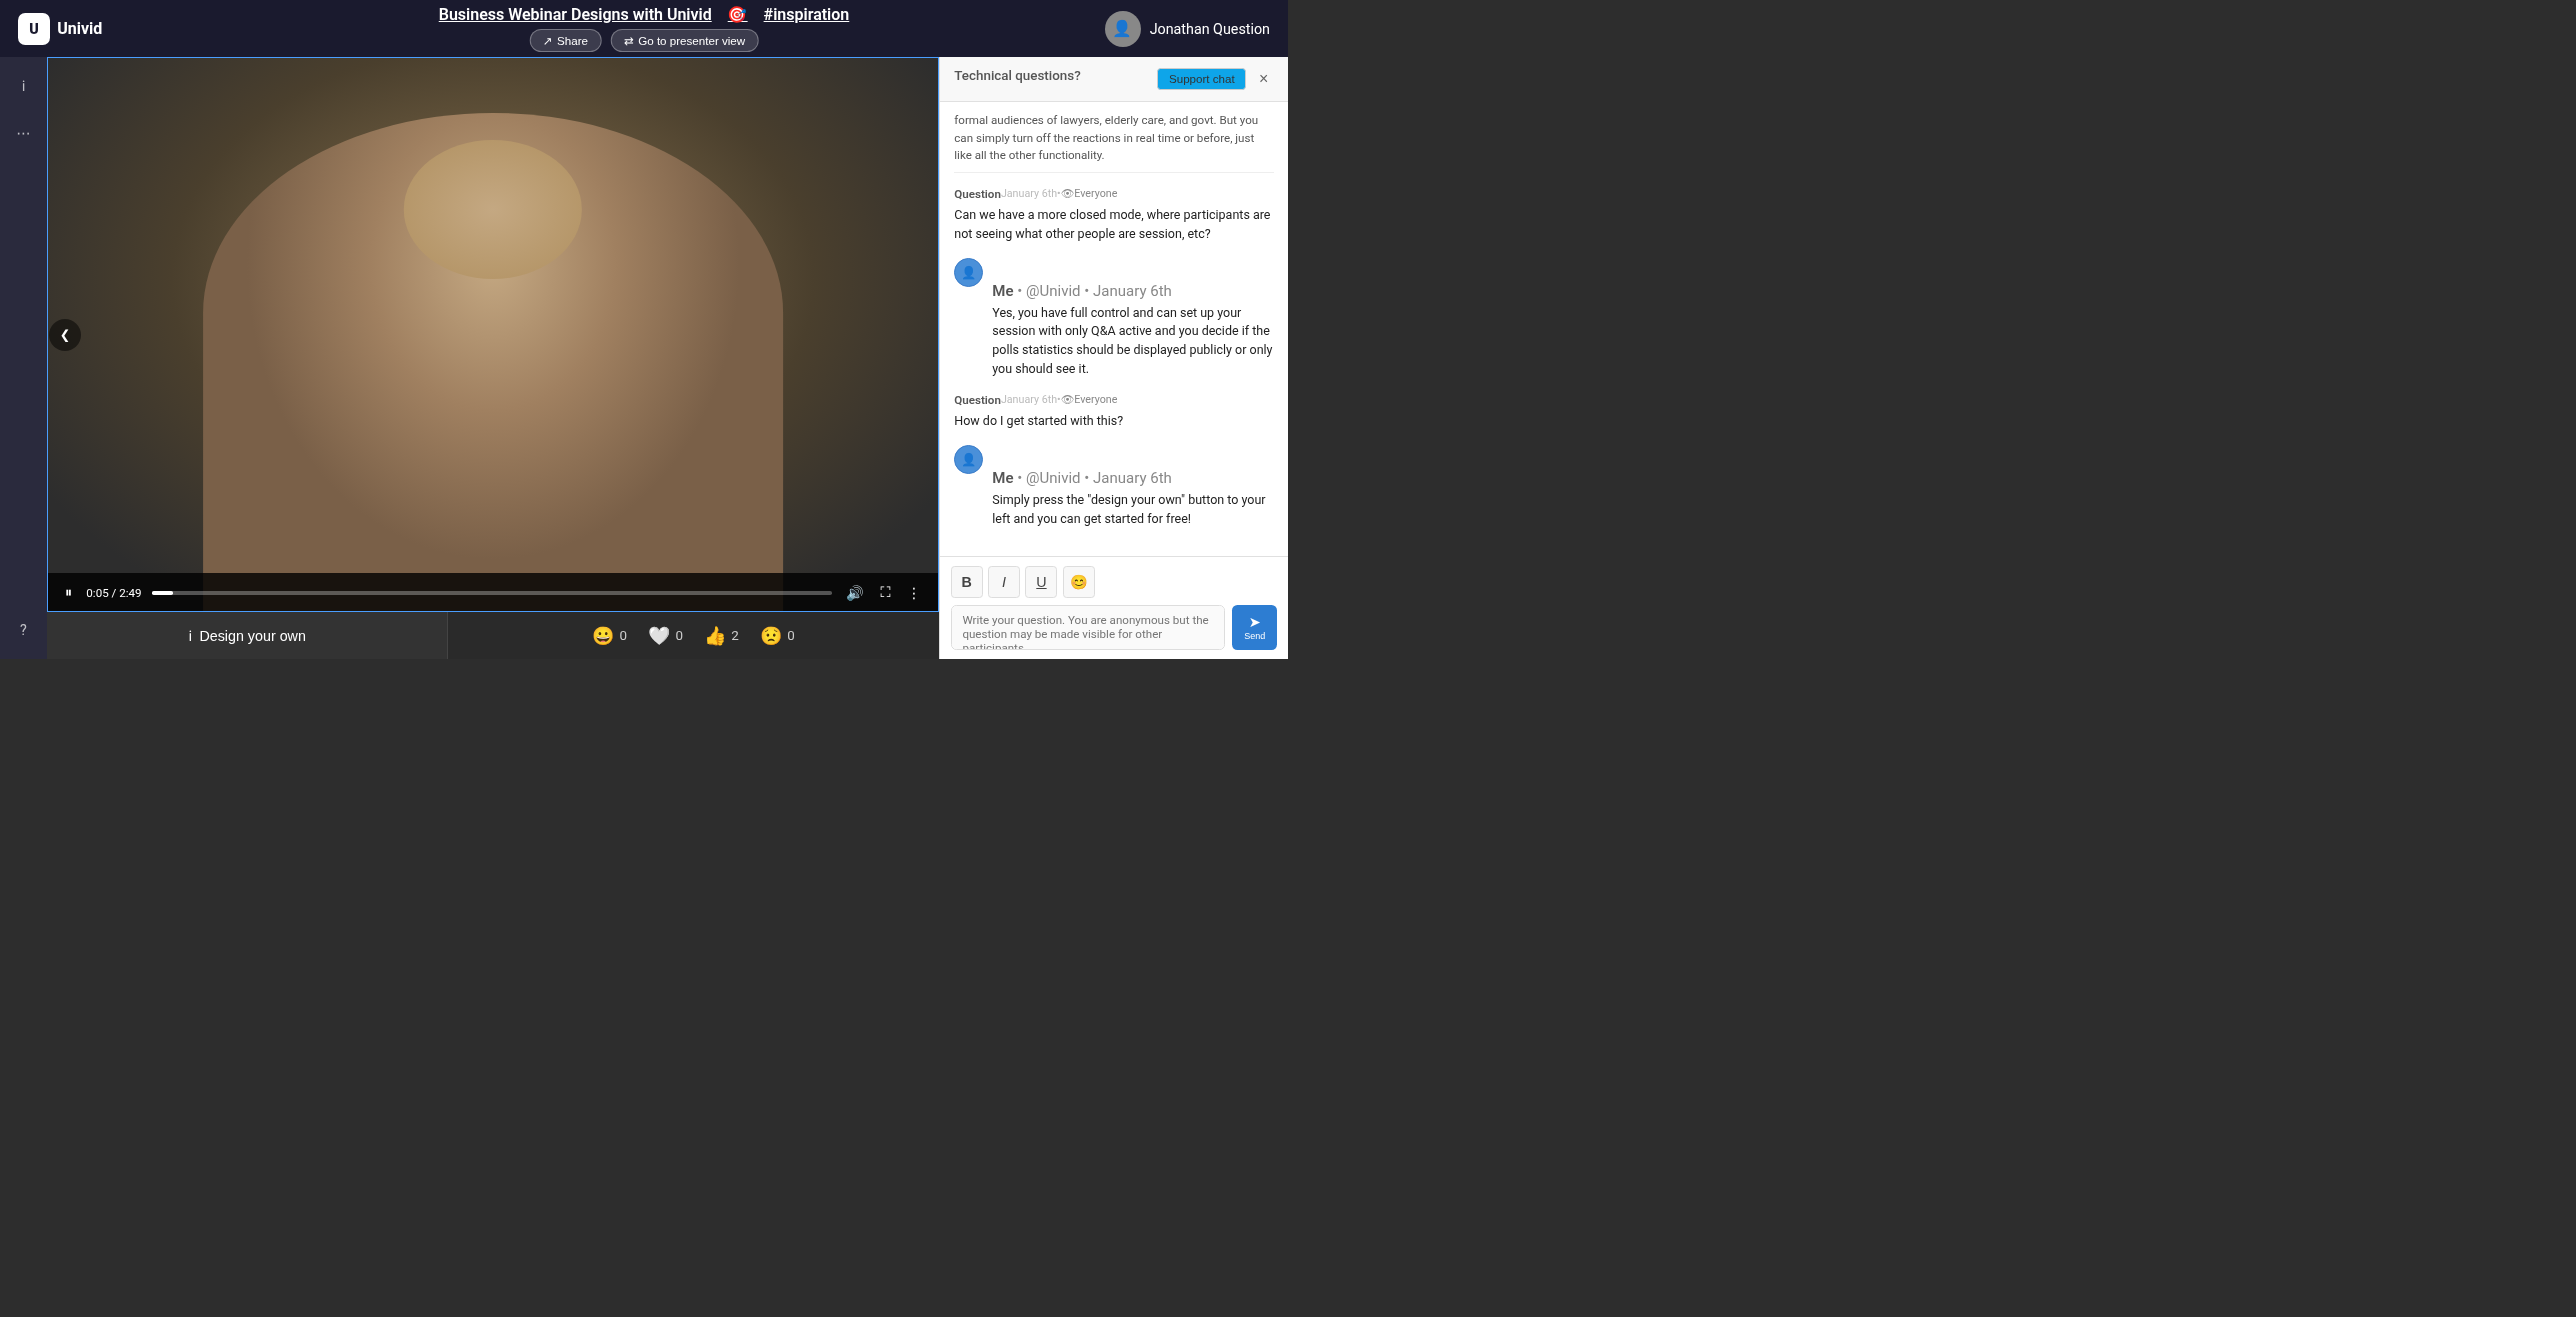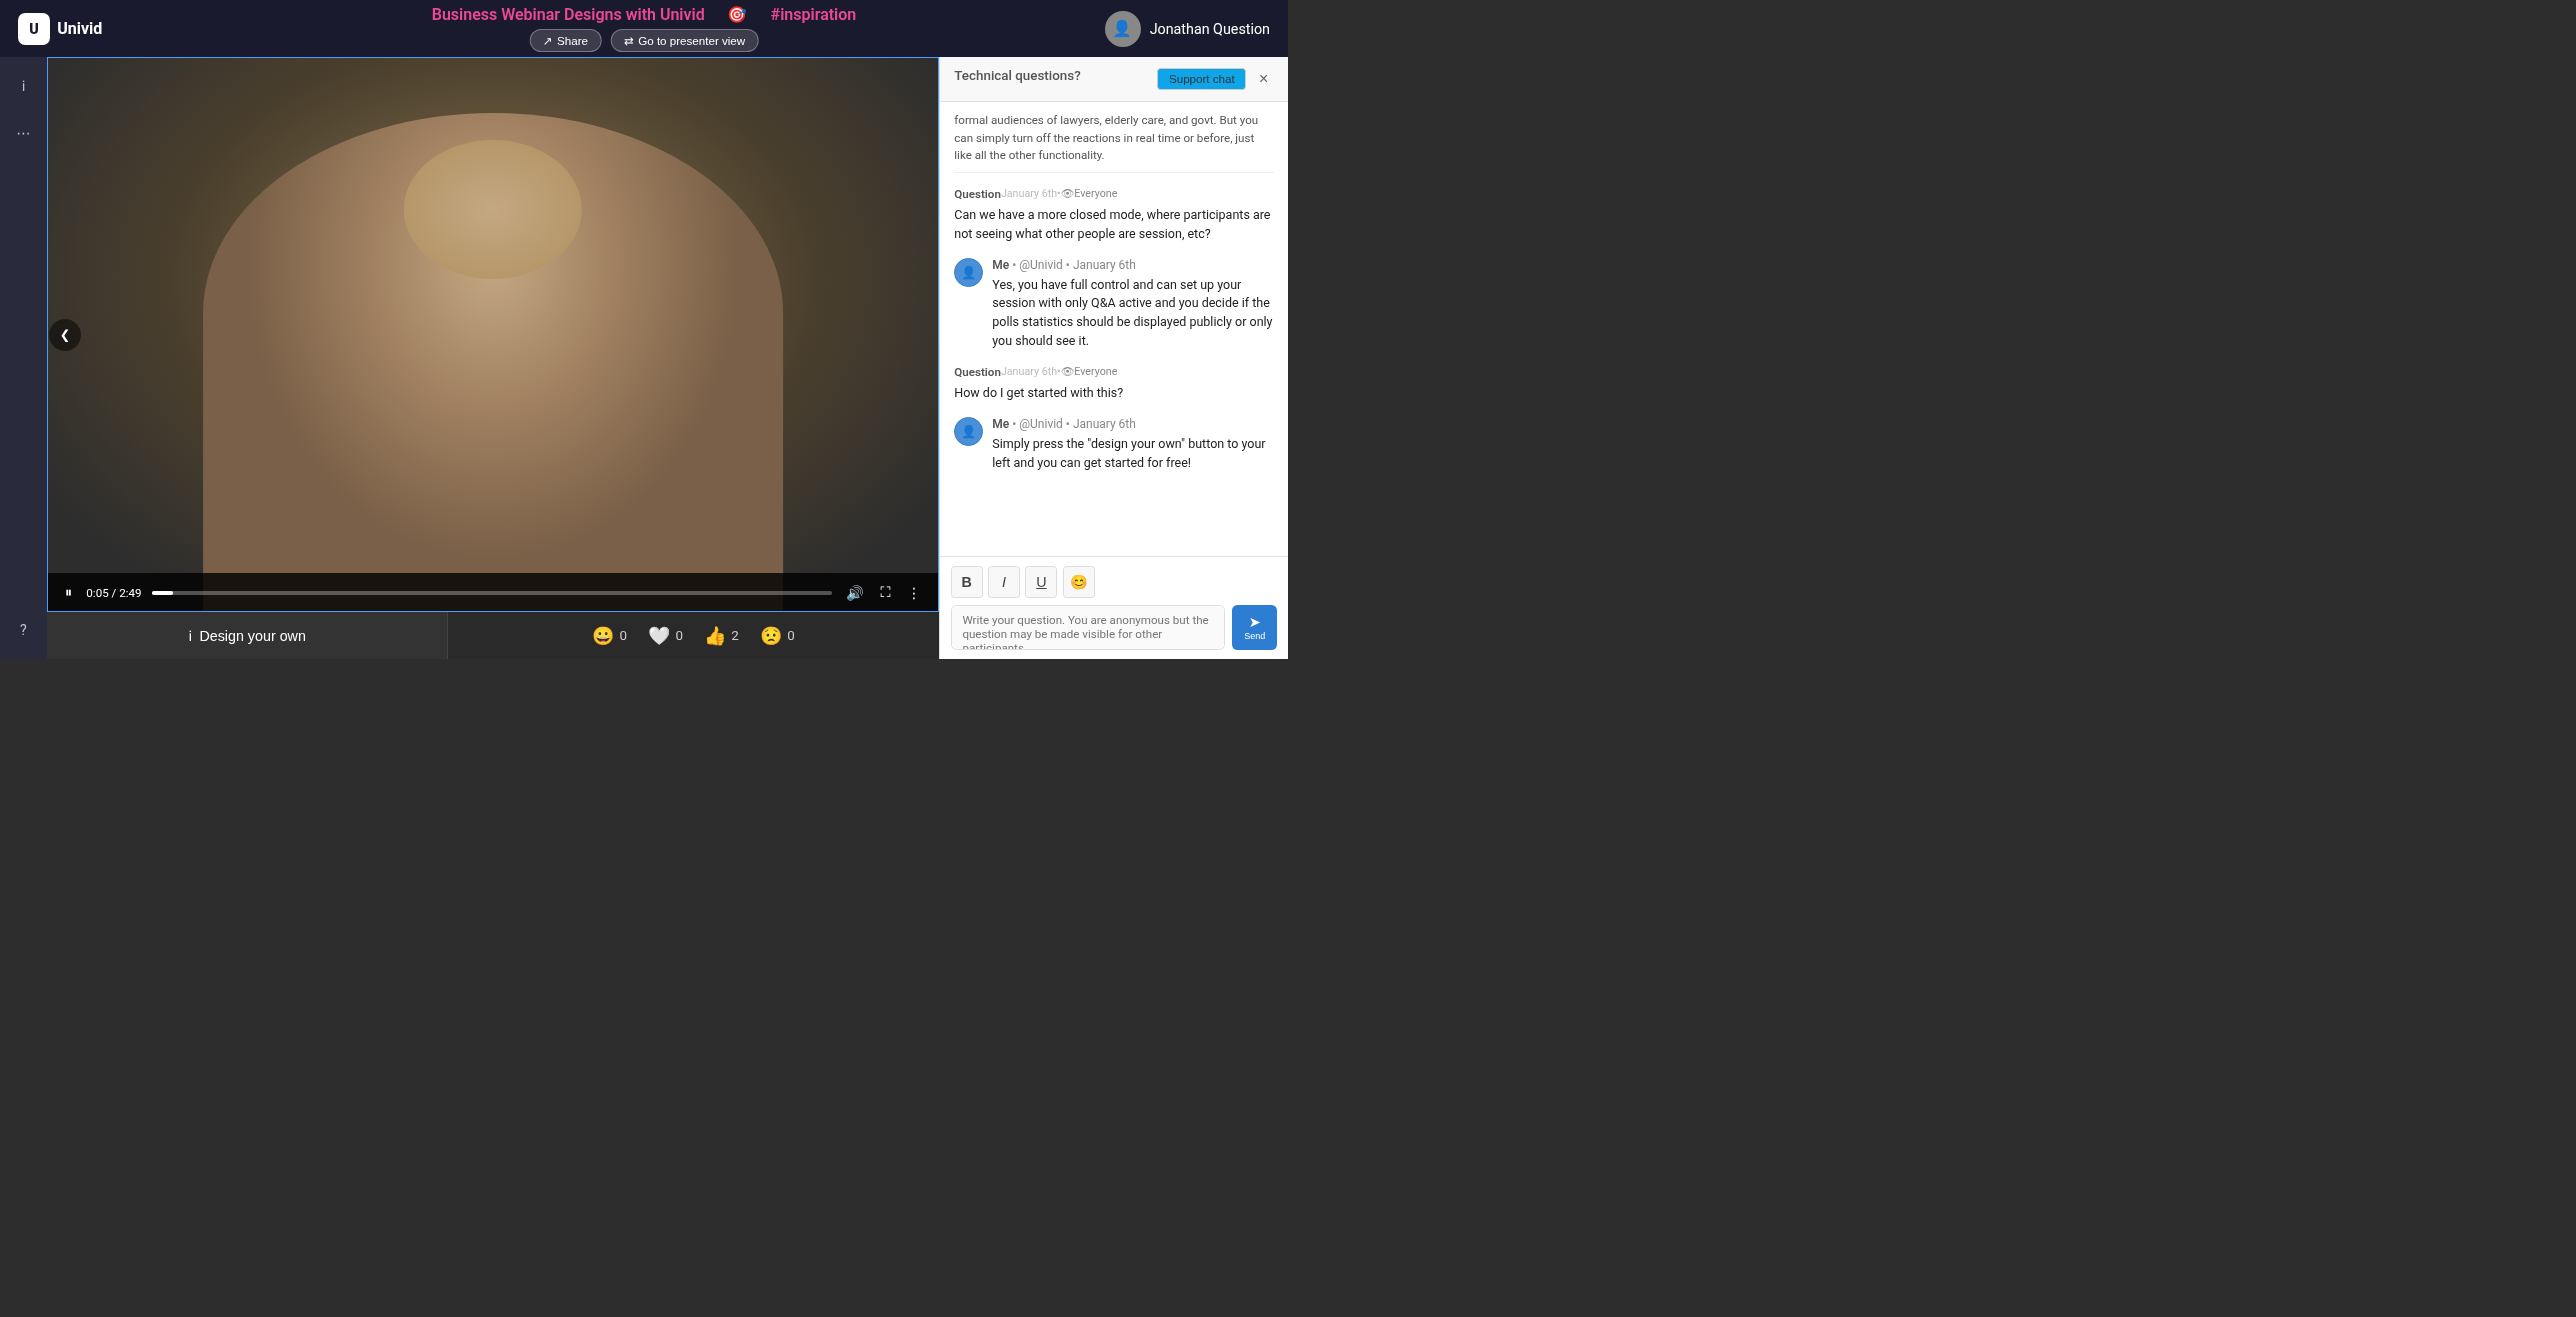--- a/index.html
+++ b/index.html
@@ -43,26 +43,27 @@
       color: #1a1a2e;
       font-weight: 900;
     }
     .header-center {
       position: absolute;
       left: 50%;
       transform: translateX(-50%);
       text-align: center;
     }
     .header-title {
-      color: #ec4899;
+      color: #ffffff;
       font-size: 16px;
       font-weight: 600;
       display: flex;
       align-items: center;
-      gap: 23px;
+      gap: 16px;
+      text-decoration: underline;
     }
     .header-actions {
       display: flex;
       gap: 9px;
       margin-top: 5.4px;
       justify-content: center;
     }
     .header-btn {
       background: rgba(255,255,255,0.15);
       color: white;
@@ -382,23 +383,24 @@
       justify-content: center;
       overflow: hidden;
       font-size: 12.5px;
       color: white;
       border: 1.8px solid #3a7bc8;
     }
     .chat-msg-content {
       flex: 1;
     }
     .chat-msg-meta {
-      font-size: 12px;
+      font-size: 15px;
       color: #888;
       margin-bottom: 3.6px;
+      margin-top: 24px;
     }
     .chat-msg-meta .me-label {
       font-weight: 600;
       color: #555;
     }
     .truncated-top {
       font-size: 11.6px;
       color: #555;
       line-height: 1.5;
       padding-bottom: 7.2px;

